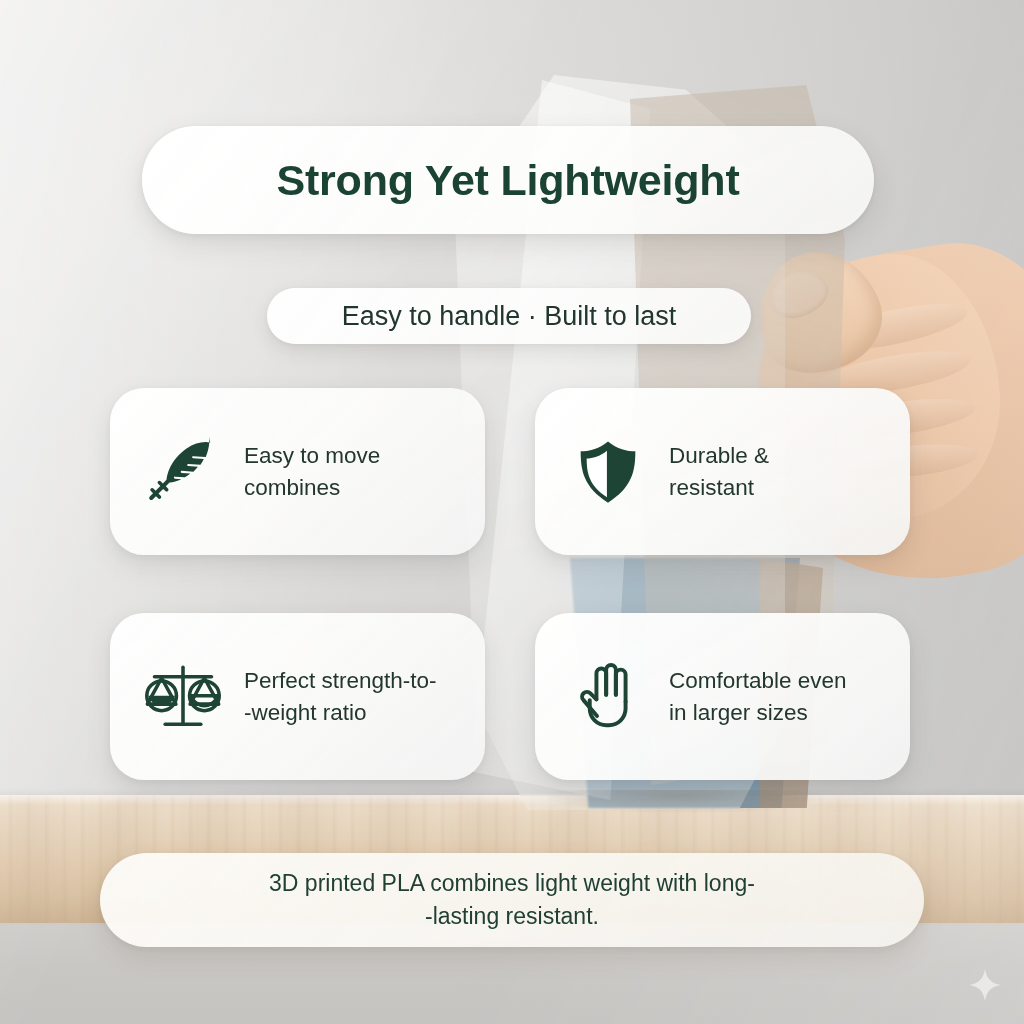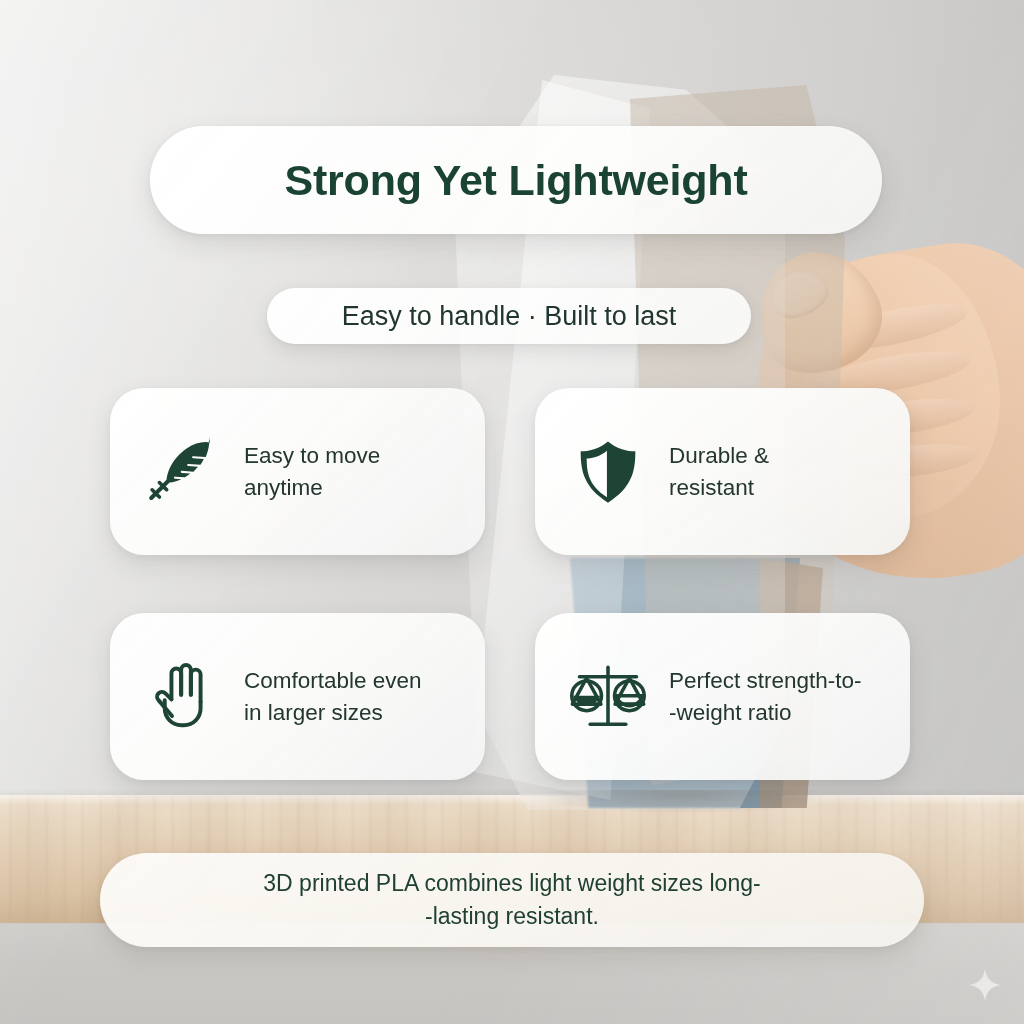--- a/index.html
+++ b/index.html
@@ -187,21 +187,21 @@
   }
 
   
   .overlay {
     position: absolute;
     inset: 0;
   }
 
   .pill-title {
     position: absolute;
-    left: 150px; top: 126px;
+    left: 142px; top: 126px;
     width: 732px; height: 108px;
     background: linear-gradient(135deg, rgba(255,255,255,0.97) 0%, rgba(253,253,252,0.95) 55%, rgba(246,246,245,0.93) 100%);
     border-radius: 54px;
     box-shadow: 0 10px 26px rgba(60,60,60,0.13), 0 2px 6px rgba(60,60,60,0.07);
     display: flex;
     align-items: center;
     justify-content: center;
   }
   .title-text {
     font-size: 43px;
@@ -339,52 +339,34 @@
   <div class="cards">
 
     <div class="card">
       <span class="card-icon">
         <svg width="74" height="74" viewBox="0 0 64 64" aria-hidden="true">
           <path d="M55.5 6.5c-5.8-1.3-13.2.3-20.4 5.1-6.4 4.3-11.6 10.6-14.6 17.2-1.6 3.6-2.5 7-2.8 10l-3.1 3.1-1.9-1.9c-.6-.6-1.6-.6-2.2 0s-.6 1.6 0 2.2l1.9 1.9-4.1 4.1-1.9-1.9c-.6-.6-1.6-.6-2.2 0s-.6 1.6 0 2.2l1.9 1.9-2.8 2.8c-.7.7-.7 1.8 0 2.5s1.8.7 2.5 0l2.8-2.8 1.9 1.9c.6.6 1.6.6 2.2 0s.6-1.6 0-2.2l-1.9-1.9 4.1-4.1 1.9 1.9c.6.6 1.6.6 2.2 0s.6-1.6 0-2.2l-1.9-1.9 3.3-3.3c3.1-.2 6.6-1.2 10.2-2.9l-5.6-.4c-.5 0-.9-.5-.8-1 0-.5.5-.9 1-.8l8.5.6c1.6-1 3.1-2.1 4.6-3.3l-7.4-.5c-.5 0-.9-.5-.8-1 0-.5.5-.9 1-.8l9.9.7c1.4-1.3 2.7-2.7 3.9-4.2l-8.4-.6c-.5 0-.9-.5-.8-1 0-.5.5-.9 1-.8l10.4.7c1.1-1.6 2.1-3.3 2.9-5l-9.3-.7c-.5 0-.9-.5-.8-1 0-.5.5-.9 1-.8l10.8.8c3.1-7.4 3.5-14.4 2.8-18.4z" fill="#1d4434"></path>
         </svg>
       </span>
       <span class="card-label">
         <span>Easy to move</span><br>
-        <span>anytime</span>
+        <span>combines</span>
       </span>
     </div>
 
     <div class="card">
       <span class="card-icon">
         <svg width="70" height="70" viewBox="0 0 64 64" aria-hidden="true">
           <path d="M32 4 C24 11 14 13 7 13 c0 18 3 33 25 47 C54 46 57 31 57 13 c-7 0-17-2-25-9z" fill="#1d4434"></path>
           <path d="M31 12.5 C25 17.6 17.5 19.6 12.5 19.6 c0 14 2.6 25 18.5 35.4 z" fill="#ffffff"></path>
         </svg>
       </span>
       <span class="card-label">
         <span>Durable &amp;</span><br>
         <span>resistant</span>
-      </span>
-    </div>
-
-    <div class="card">
-      <span class="card-icon">
-        <svg width="74" height="74" viewBox="0 0 64 64" aria-hidden="true">
-          <g fill="none" stroke="#1d4434" stroke-width="3.4" stroke-linecap="round" stroke-linejoin="round">
-            <path d="M22 34 V11.5 a4.2 4.2 0 0 1 8.4 0 V30"></path>
-            <path d="M30.4 30 V8.5 a4.2 4.2 0 0 1 8.4 0 V30"></path>
-            <path d="M38.8 30 V12.5 a4.2 4.2 0 0 1 8.4 0 V36"></path>
-            <path d="M22 34 l-5.2-5.2 a4.2 4.2 0 0 0-6 5.9 L22.5 48.5"></path>
-            <path d="M47.2 36 v6 a14.4 14.4 0 0 1-14.4 14.4 h-2.2 A14.4 14.4 0 0 1 16.2 42 v-7.3"></path>
-          </g>
-        </svg>
-      </span>
-      <span class="card-label">
-        <span>Comfortable even</span><br>
-        <span>in larger sizes</span>
       </span>
     </div>
 
     <div class="card">
       <span class="card-icon">
         <svg width="76" height="76" viewBox="0 0 64 64" aria-hidden="true">
           <g fill="none" stroke="#1d4434" stroke-width="3" stroke-linecap="round" stroke-linejoin="round">
             <line x1="32" y1="7" x2="32" y2="55"></line>
             <line x1="8" y1="15" x2="56" y2="15"></line>
             <line x1="17" y1="55" x2="47" y2="55"></line>
@@ -396,25 +378,43 @@
           <circle cx="14" cy="31" r="12.5" fill="none" stroke="#1d4434" stroke-width="3"></circle>
           <circle cx="50" cy="31" r="12.5" fill="none" stroke="#1d4434" stroke-width="3"></circle>
         </svg>
       </span>
       <span class="card-label">
         <span>Perfect strength-to-</span><br>
         <span>-weight ratio</span>
       </span>
     </div>
 
+    <div class="card">
+      <span class="card-icon">
+        <svg width="74" height="74" viewBox="0 0 64 64" aria-hidden="true">
+          <g fill="none" stroke="#1d4434" stroke-width="3.4" stroke-linecap="round" stroke-linejoin="round">
+            <path d="M22 34 V11.5 a4.2 4.2 0 0 1 8.4 0 V30"></path>
+            <path d="M30.4 30 V8.5 a4.2 4.2 0 0 1 8.4 0 V30"></path>
+            <path d="M38.8 30 V12.5 a4.2 4.2 0 0 1 8.4 0 V36"></path>
+            <path d="M22 34 l-5.2-5.2 a4.2 4.2 0 0 0-6 5.9 L22.5 48.5"></path>
+            <path d="M47.2 36 v6 a14.4 14.4 0 0 1-14.4 14.4 h-2.2 A14.4 14.4 0 0 1 16.2 42 v-7.3"></path>
+          </g>
+        </svg>
+      </span>
+      <span class="card-label">
+        <span>Comfortable even</span><br>
+        <span>in larger sizes</span>
+      </span>
+    </div>
+
   </div>
 
   <div class="pill-footer">
     <span class="footer-text">
-      <span>3D printed PLA combines light weight sizes long-</span><br>
+      <span>3D printed PLA combines light weight with long-</span><br>
       <span>-lasting resistant.</span>
     </span>
   </div>
 
   <span class="sparkle">
     <svg width="34" height="34" viewBox="0 0 32 32" aria-hidden="true">
       <path d="M16 1 C17.6 10.4 21.6 14.4 31 16 C21.6 17.6 17.6 21.6 16 31 C14.4 21.6 10.4 17.6 1 16 C10.4 14.4 14.4 10.4 16 1 Z" fill="#ffffff"></path>
     </svg>
   </span>
 

